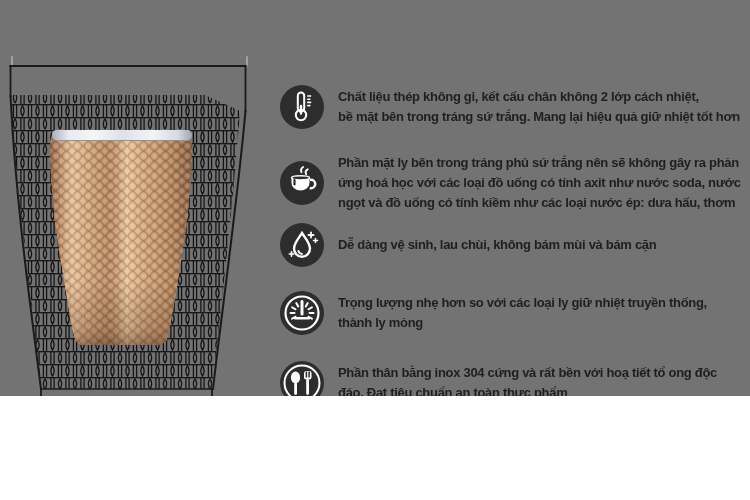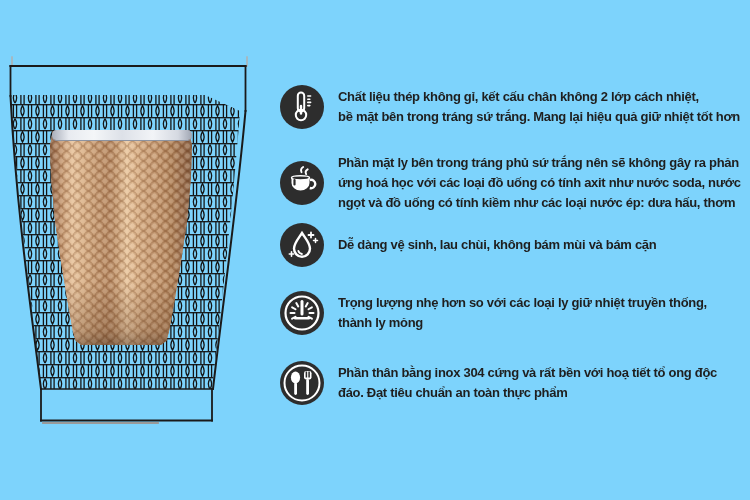--- a/index.html
+++ b/index.html
@@ -1,17 +1,17 @@
 <!DOCTYPE html>
 <html><head>
 <meta charset="utf-8">
 <style>
   html,body{margin:0;padding:0;background:#fff;}
   #canvas{
-    position:relative;width:750px;height:500px;background:#7dd3fc;overflow:hidden;
+    position:relative;width:750px;height:396px;background:#737373;overflow:hidden;
     font-family:"Liberation Sans","DejaVu Sans",sans-serif;
   }
   
   #glass-art{position:absolute;left:0;top:0;}
   #tumbler-body{
     position:absolute;left:50px;top:131px;width:142px;height:214px;
     background-color:#c2916b;
     background-image:
       linear-gradient(180deg, rgba(255,255,255,.16) 0%, rgba(255,255,255,0) 6%, rgba(0,0,0,0) 70%, rgba(72,38,16,.22) 93%, rgba(50,25,10,.4) 100%),
       radial-gradient(circle at 5.5px 5px, rgba(255,238,216,.30) 0px, rgba(255,238,216,.30) 1.8px, rgba(255,238,216,.08) 3.4px, rgba(100,56,26,.22) 4.5px, rgba(100,56,26,0) 5.2px),

